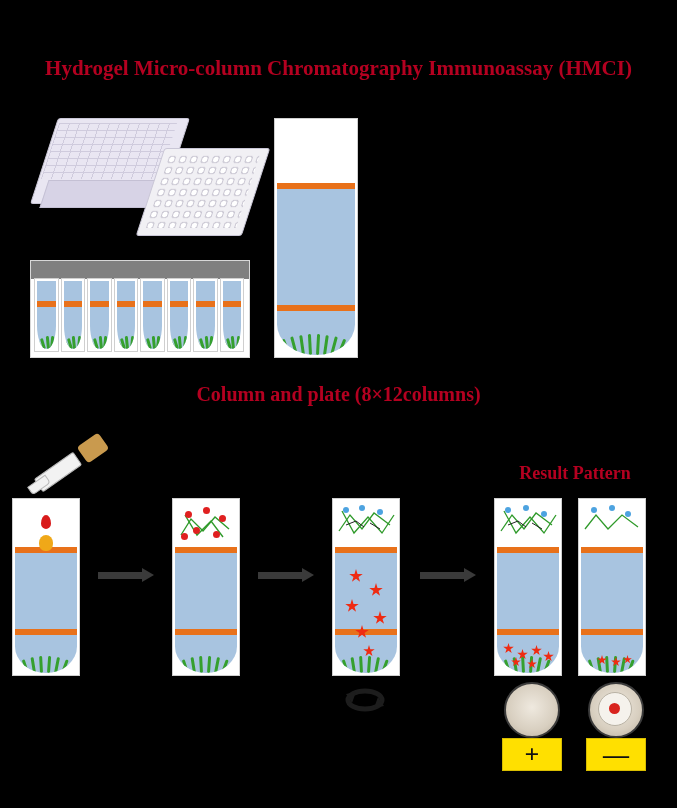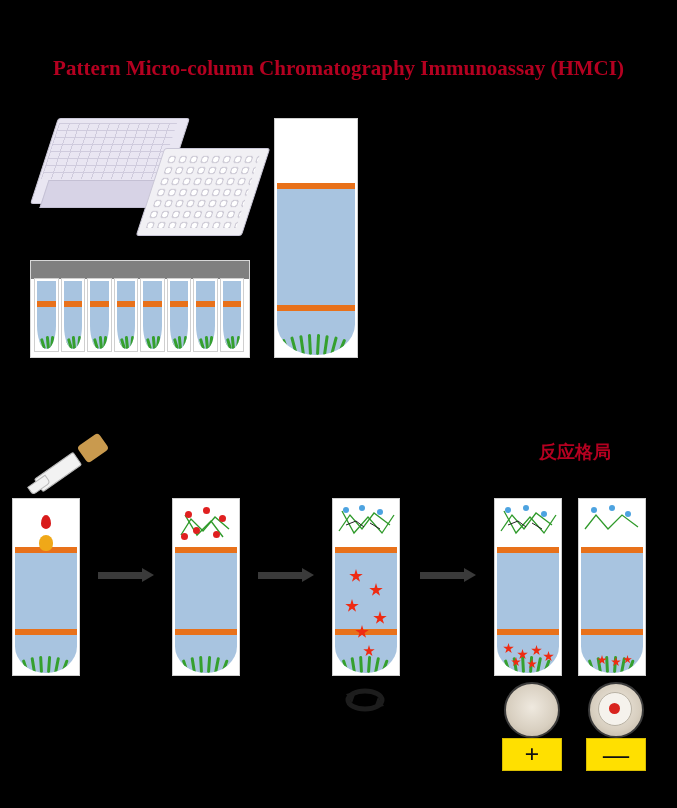--- a/index.html
+++ b/index.html
@@ -73,21 +73,21 @@
   .droplet{position:absolute;background:#d81b1b;border-radius:50% 50% 50% 50%/60% 60% 40% 40%;}
   .flame{position:absolute;background:#f0a818;border-radius:50% 50% 45% 45%;}
 
   .rot{position:absolute;width:46px;height:28px;}
 </style>
 </head>
 <body>
 
 <div class="stage">
 
-  <div class="title-en">Pattern Micro-column Chromatography Immunoassay (HMCI)</div>
+  <div class="title-en">Hydrogel Micro-column Chromatography Immunoassay (HMCI)</div>
 
   <div class="plate96" style="left:42px;top:118px;width:210px;height:130px;">
 
     <div class="plate-body" style="left:2px;top:0px;width:130px;height:84px;transform:skewX(-18deg);background:#e9e6f2;"></div>
     <div style="position:absolute;left:2px;top:62px;width:130px;height:26px;background:#d7d3e6;transform:skewX(-18deg);border:1px solid #c4c0d4;"></div>
 
     <div style="position:absolute;left:8px;top:5px;width:118px;height:56px;transform:skewX(-18deg);">
       <div style="position:absolute;inset:0;
         background-image:repeating-linear-gradient(to right,#cfcbdd 0 1px,transparent 1px 10px),
                          repeating-linear-gradient(to bottom,#cfcbdd 0 1px,transparent 1px 7px);"></div>
@@ -229,22 +229,23 @@
         <i style="left:32px;height:21px;transform:rotate(-3deg);"></i>
         <i style="left:39px;height:21px;transform:rotate(3deg);"></i>
         <i style="left:46px;height:20px;transform:rotate(8deg);"></i>
         <i style="left:53px;height:19px;transform:rotate(15deg);"></i>
         <i style="left:60px;height:17px;transform:rotate(22deg);"></i>
         <i style="left:67px;height:14px;transform:rotate(30deg);"></i>
       </div>
     </div>
   </div>
 
-
-  <div class="result-cn">反应格局</div>
+  <div class="caption-mid">Column and plate (8×12columns)</div>
+
+  <div class="result-en">Result Pattern</div>
 
   <div class="tube" style="left:12px;top:498px;width:68px;height:178px;">
     <div class="whitegap" style="top:2px;height:46px;"></div>
     <div class="band" style="top:48px;"></div>
     <div class="gel" style="top:54px;bottom:46px;"></div>
     <div class="band" style="bottom:40px;"></div>
     <div class="bowl" style="height:38px;">
       <div class="comb" style="height:18px;">
         <i style="left:4px;height:11px;transform:rotate(-28deg);"></i>
         <i style="left:11px;height:14px;transform:rotate(-18deg);"></i>

